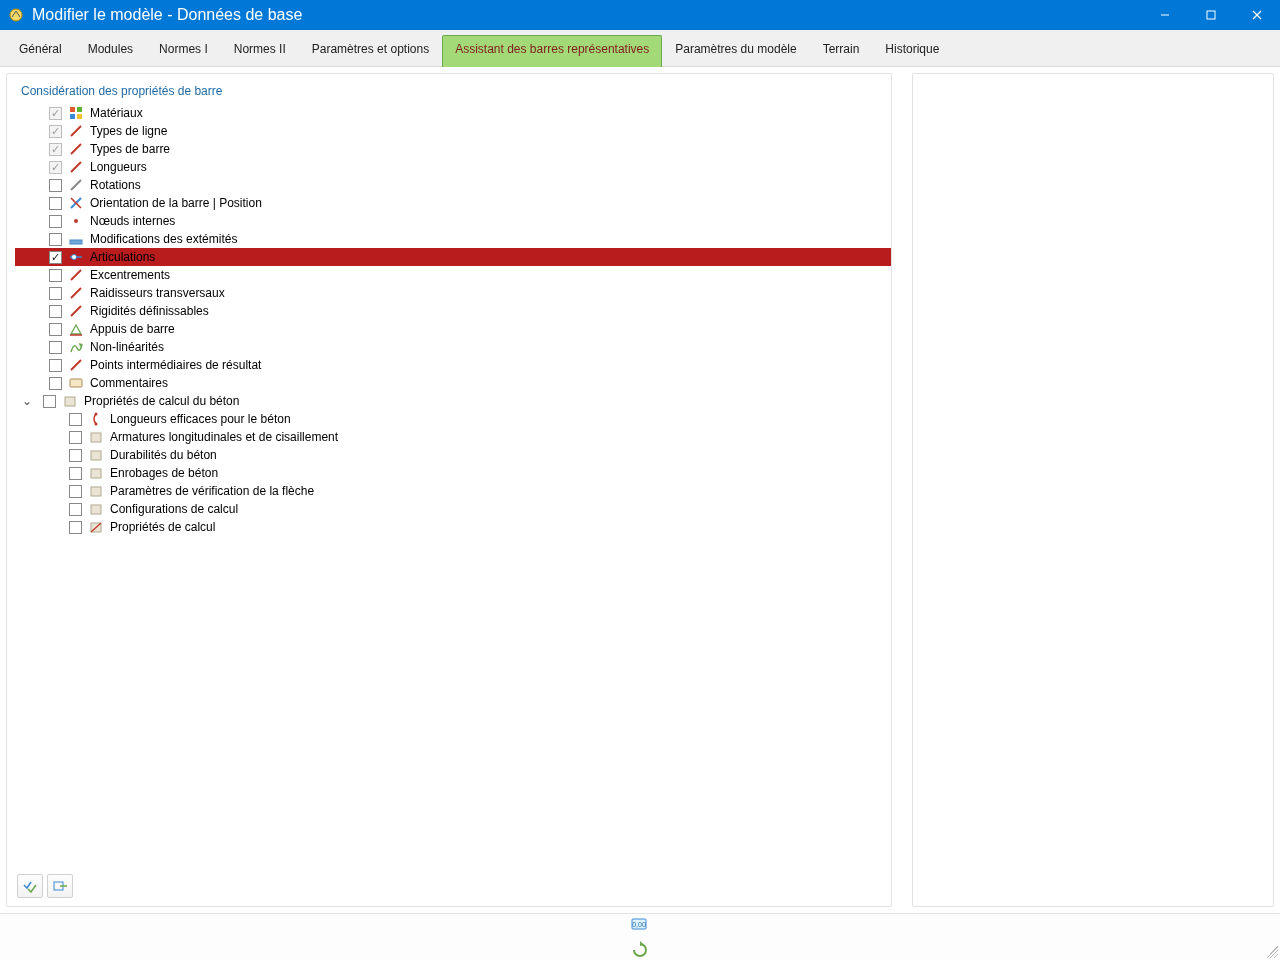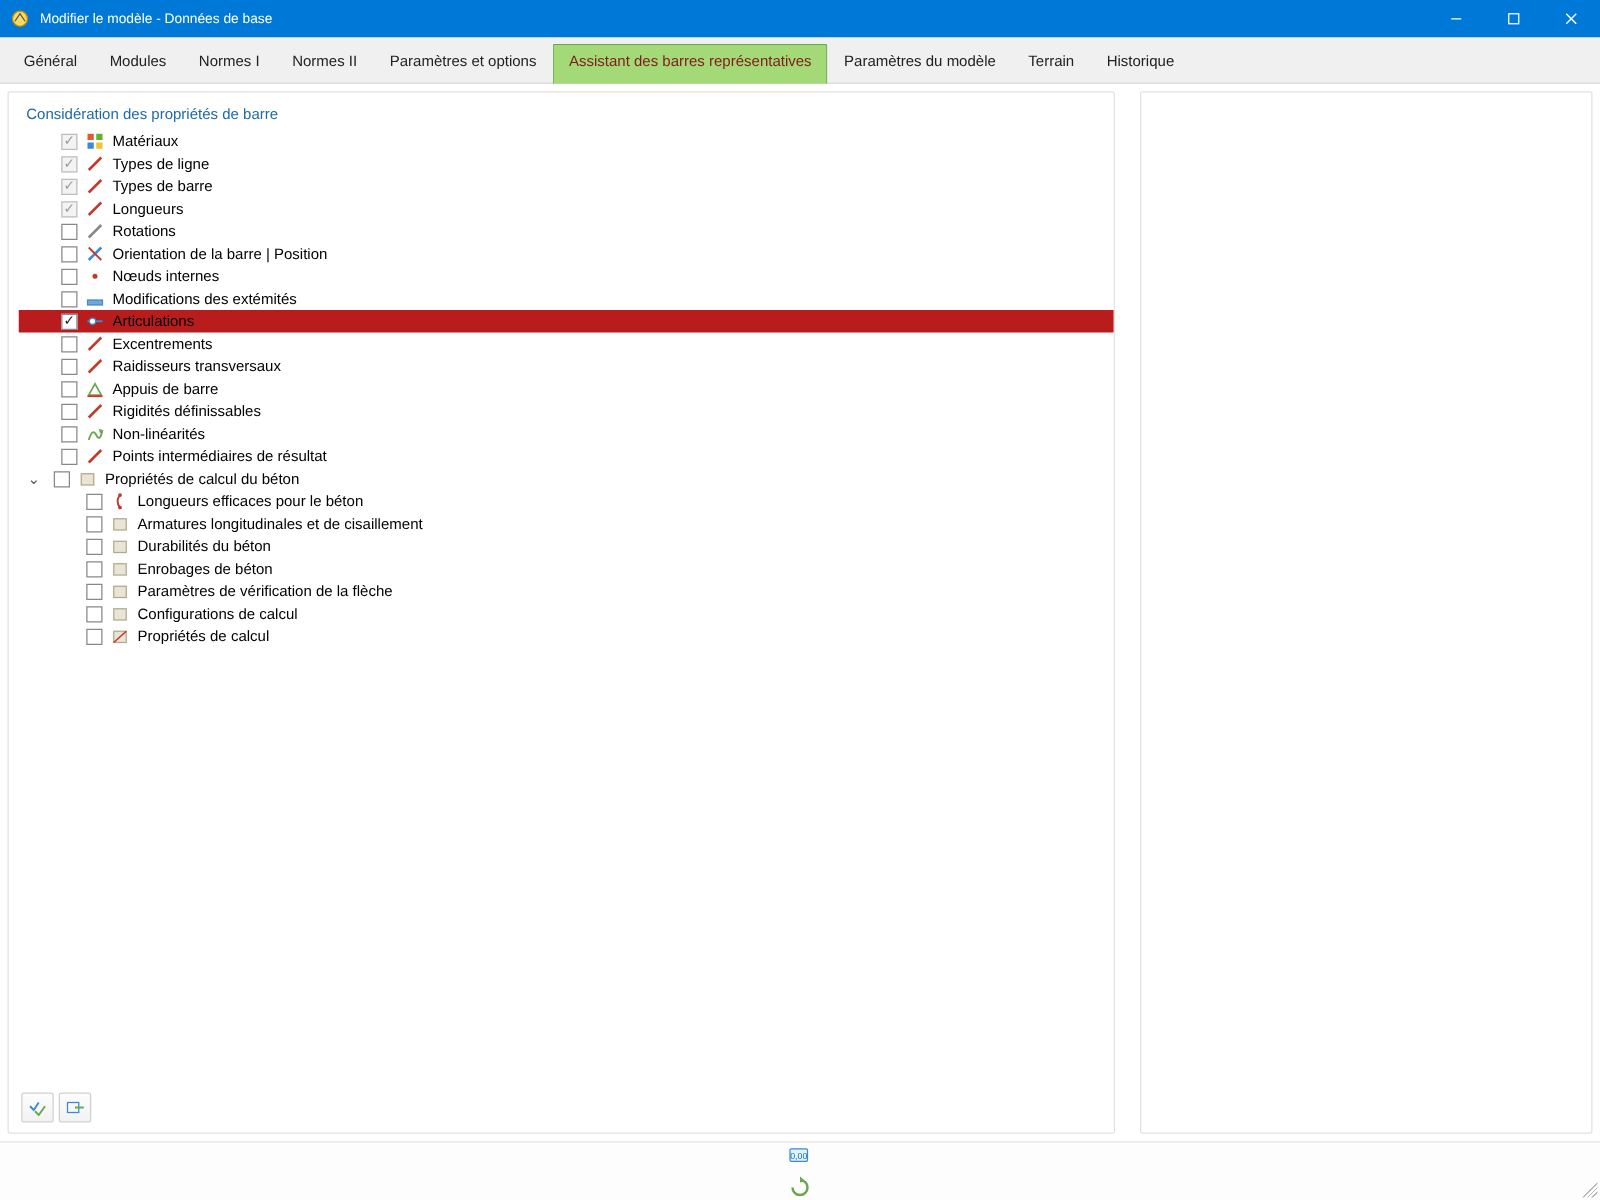--- a/index.html
+++ b/index.html
@@ -20,21 +20,21 @@
     color: #fff;
     display: flex;
     align-items: center;
     padding: 0 0 0 8px;
     user-select: none;
   }
   .titlebar .app-icon {
     width: 16px; height: 16px; margin-right: 8px;
     display: flex; align-items: center; justify-content: center;
   }
-  .titlebar .title { flex: 0 0 auto; font-size: 11px; }
+  .titlebar .title { flex: 0 0 auto; font-size: 16px; }
   .titlebar .spacer { flex: 1; }
   .titlebar .win-btn {
     width: 46px; height: 30px;
     display: flex; align-items: center; justify-content: center;
     color: #fff;
   }
 
   
   .tabstrip-wrap {
     background: #f0f0f0;
@@ -356,53 +356,62 @@
               <svg width="14" height="14">
                 <line x1="2" y1="12" x2="12" y2="2" stroke="#c0392b" stroke-width="2"></line>
               </svg>
             </span>
             <span class="label">Raidisseurs transversaux</span>
           </div>
           <div class="tree-row">
             <span class="cb"></span>
             <span class="ticon">
               <svg width="14" height="14">
+                <line x1="2" y1="12" x2="12" y2="2" stroke="#c0392b" stroke-width="2"></line>
+              </svg>
+            </span>
+            <span class="label">Rigidités définissables</span>
+          </div>
+          <div class="tree-row">
+            <span class="cb"></span>
+            <span class="ticon">
+              <svg width="14" height="14">
                 <polygon points="7,3 12,12 2,12" fill="none" stroke="#6aa84f" stroke-width="1.3"></polygon>
                 <line x1="1" y1="13" x2="13" y2="13" stroke="#c0392b" stroke-width="1.5"></line>
               </svg>
             </span>
             <span class="label">Appuis de barre</span>
           </div>
           <div class="tree-row">
             <span class="cb"></span>
             <span class="ticon">
               <svg width="14" height="14">
-                <line x1="2" y1="12" x2="12" y2="2" stroke="#c0392b" stroke-width="2"></line>
-              </svg>
-            </span>
-            <span class="label">Rigidités définissables</span>
-          </div>
-          <div class="tree-row">
-            <span class="cb"></span>
-            <span class="ticon">
-              <svg width="14" height="14">
                 <path d="M2 12 Q5 2 8 8 T13 4" fill="none" stroke="#6aa84f" stroke-width="1.5"></path>
                 <polygon points="13,4 10,3 11,7" fill="#6aa84f"></polygon>
               </svg>
             </span>
             <span class="label">Non-linéarités</span>
           </div>
           <div class="tree-row">
             <span class="cb"></span>
             <span class="ticon">
               <svg width="14" height="14">
                 <line x1="2" y1="12" x2="12" y2="2" stroke="#c0392b" stroke-width="2"></line>
               </svg>
             </span>
             <span class="label">Points intermédiaires de résultat</span>
+          </div>
+          <div class="tree-row">
+            <span class="cb"></span>
+            <span class="ticon">
+              <svg width="14" height="14">
+                <rect x="1" y="3" width="12" height="8" rx="1" fill="#f4e7c6" stroke="#b08b55"></rect>
+              </svg>
+            </span>
+            <span class="label">Commentaires</span>
           </div>
           <div class="tree-row">
             <span class="expander">⌄</span>
             <span class="cb"></span>
             <span class="ticon">
               <svg width="14" height="14">
                 <rect x="2" y="3" width="10" height="9" fill="#e9e4d4" stroke="#b0a98f"></rect>
               </svg>
             </span>
             <span class="label">Propriétés de calcul du béton</span>

